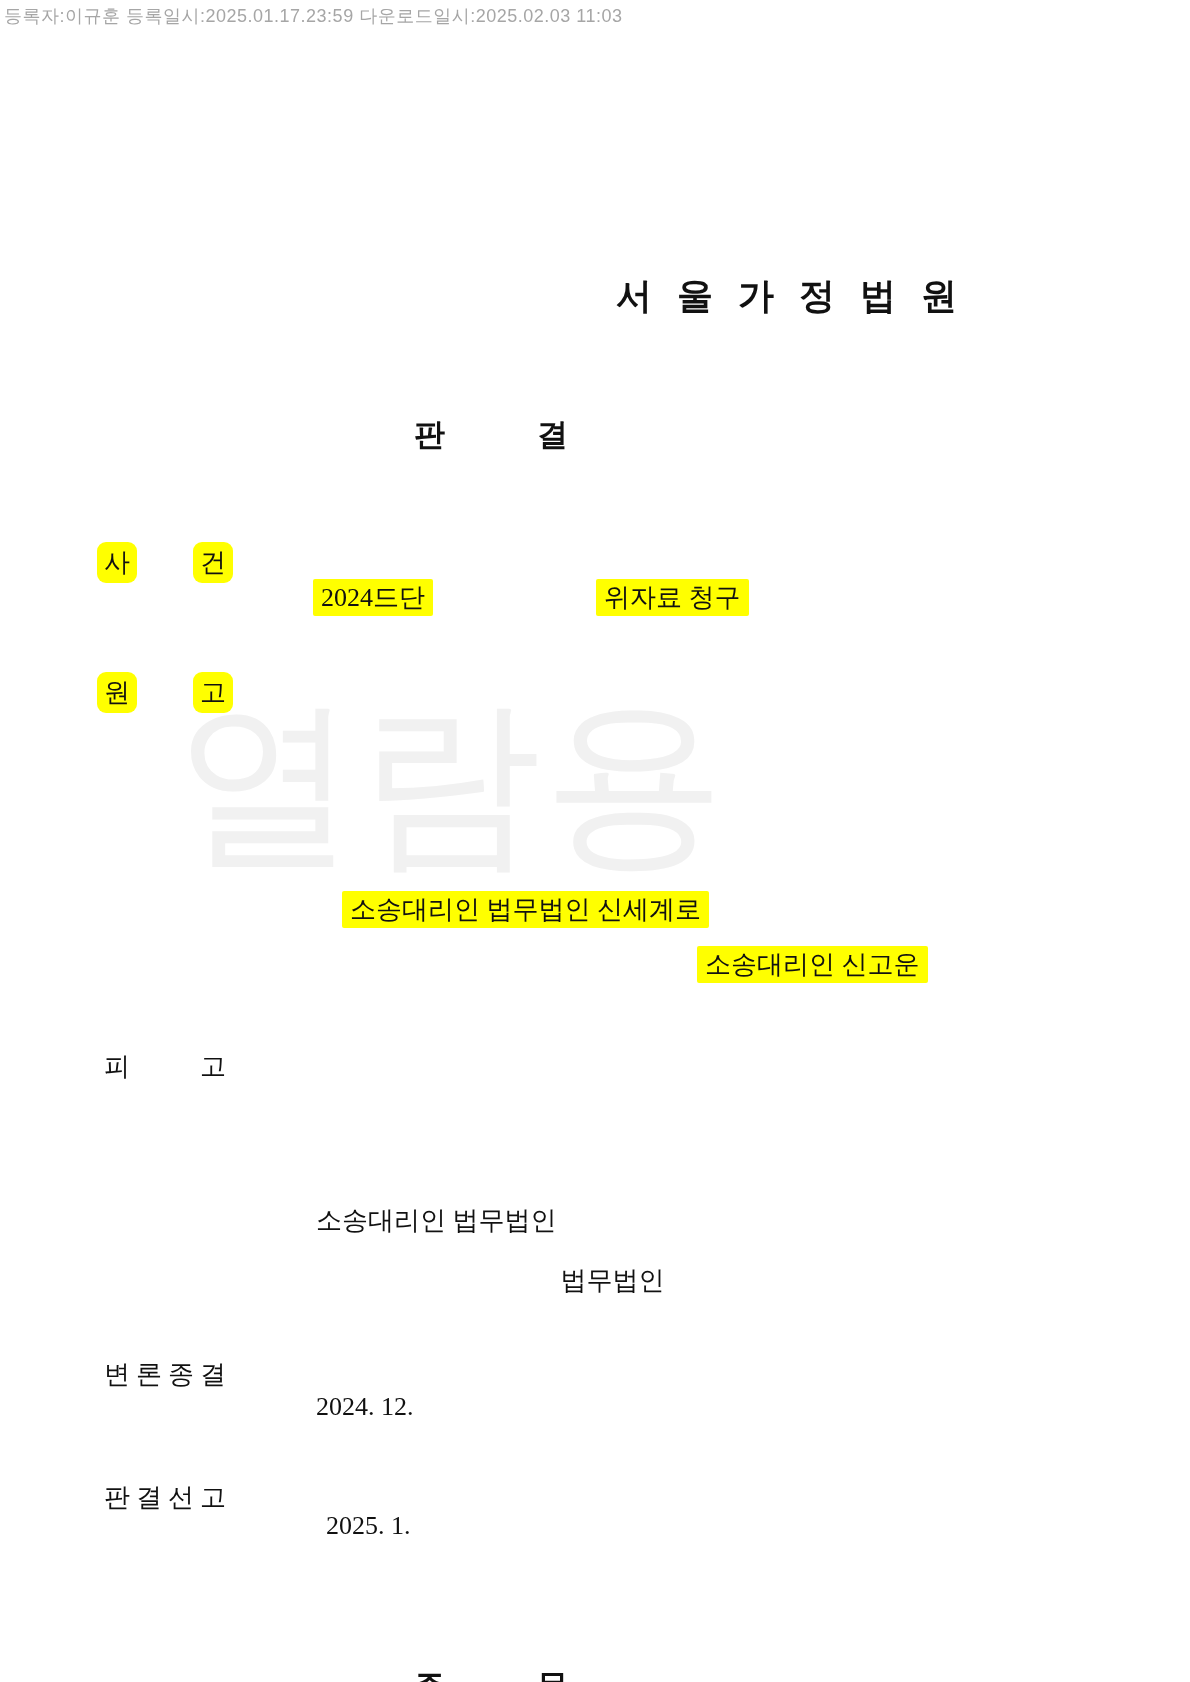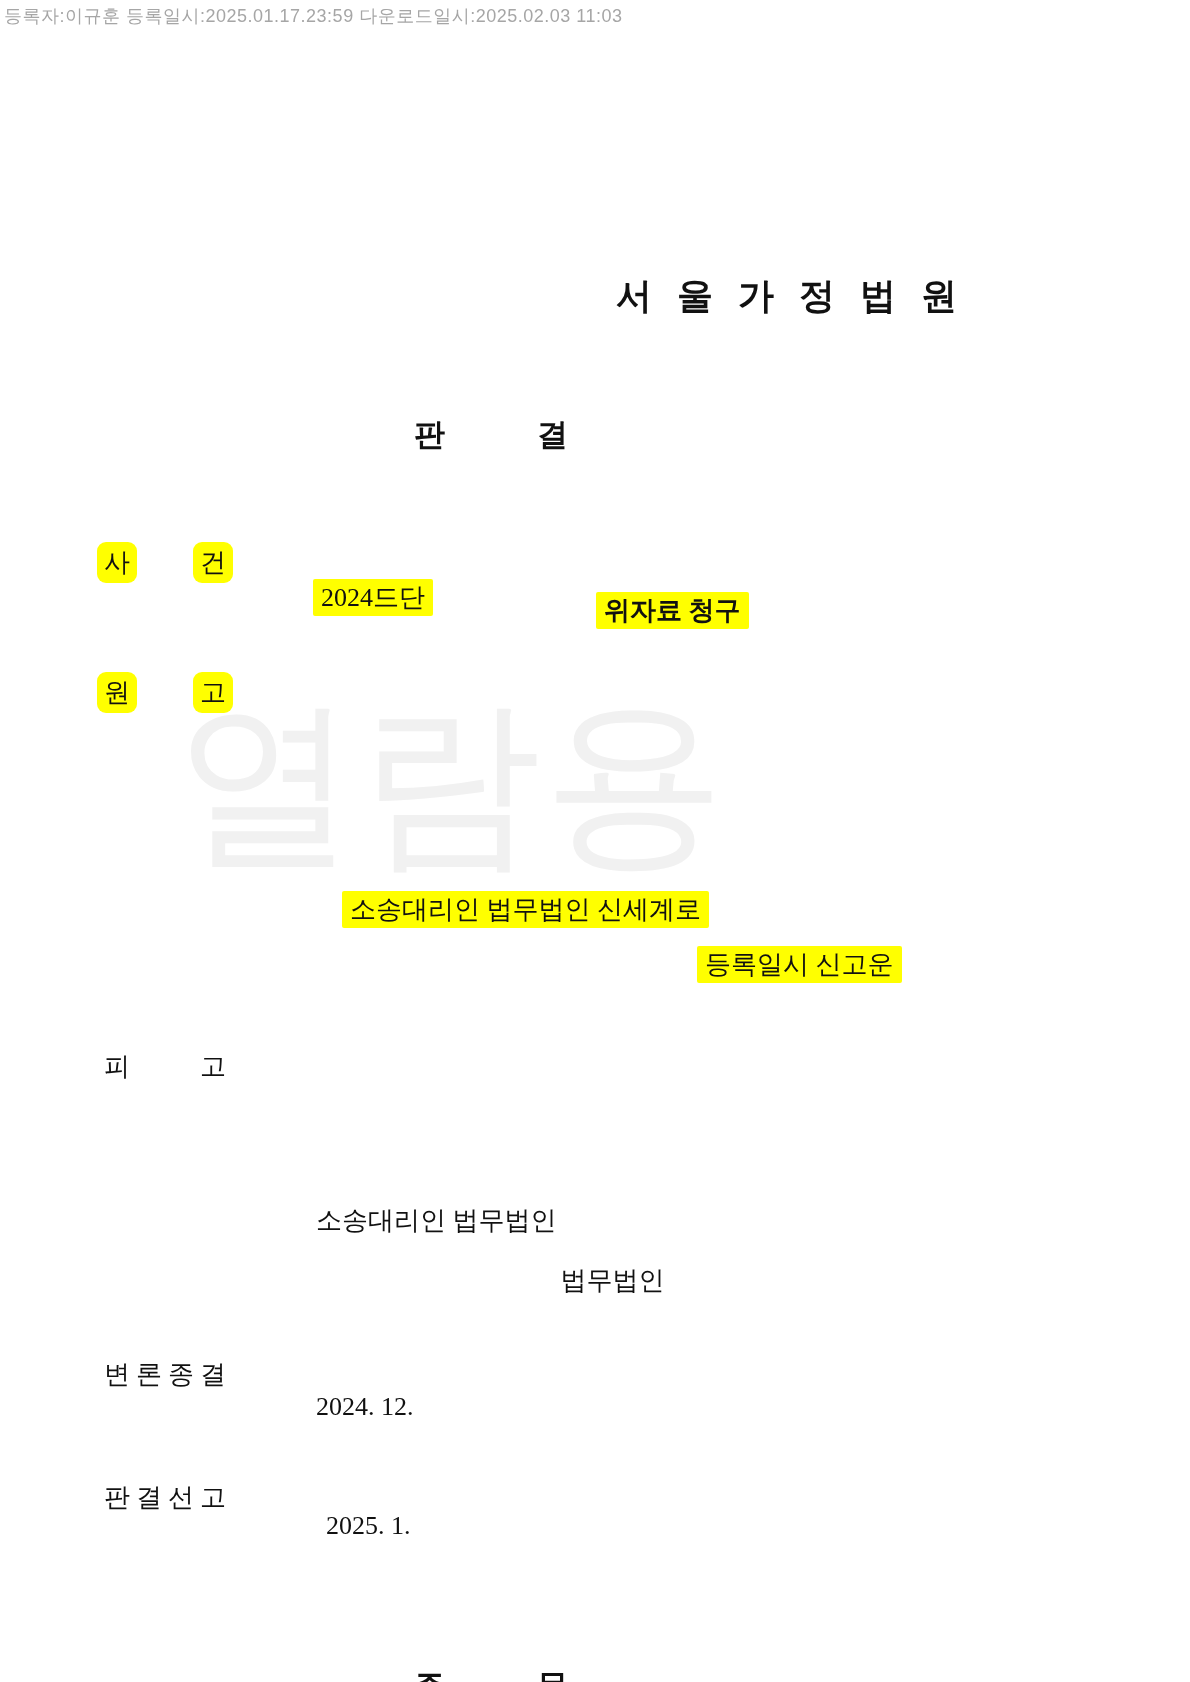--- a/index.html
+++ b/index.html
@@ -107,28 +107,28 @@
 
   
   <div class="abs court-title layer">서울가정법원</div>
 
   
   <div class="abs spread-wide doc-type layer">판결</div>
 
   
   <div class="abs label hl layer" style="top:430px;"><span>사</span><span>건</span></div>
   <span class="abs value layer" style="top:430px; left:321px;"><span class="hl-box">2024드단</span></span>
-  <span class="abs value layer" style="top:443px; left:496px;font-weight:bold;"><span class="hl-box">위자료 청구</span></span>
+  <span class="abs value layer" style="top:430px; left:496px;"><span class="hl-box">위자료 청구</span></span>
 
   
   <div class="abs label hl layer" style="top:490px;"><span>원</span><span>고</span></div>
 
   
   <span class="abs value layer" style="top:672px; left:350px;"><span class="hl-box">소송대리인 법무법인 신세계로</span></span>
-  <span class="abs value layer" style="top:727px; left:350px;"><span class="hl-box">등록일시 신고운</span></span>
+  <span class="abs value layer" style="top:727px; left:350px;"><span class="hl-box">소송대리인 신고운</span></span>
 
   
   <div class="abs label layer" style="top:794px;"><span>피</span><span>고</span></div>
 
   
   <span class="abs value layer" style="top:913px; left:316px;">소송대리인 법무법인</span>
   <span class="abs value layer" style="top:973px; left:316px;">법무법인</span>
 
   
   <div class="abs label layer" style="top:1032px;"><span>변</span><span>론</span><span>종</span><span>결</span></div>

